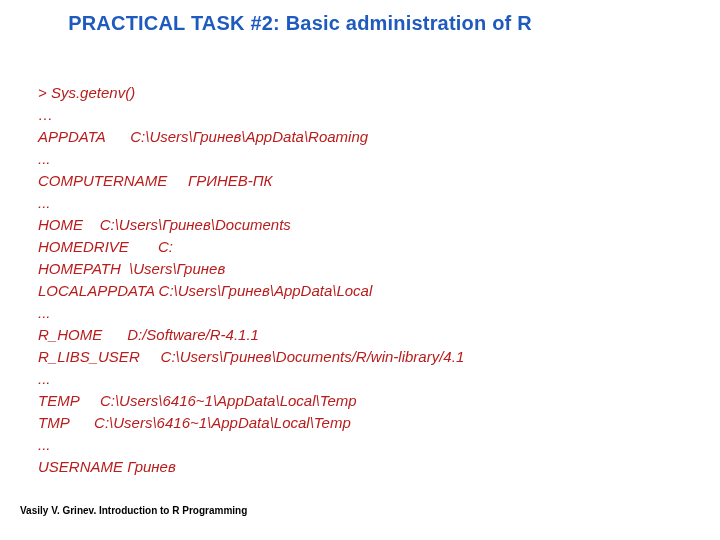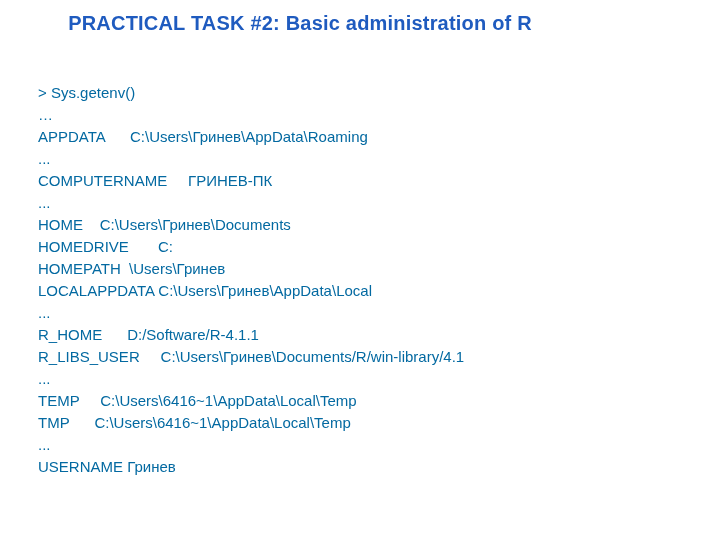--- a/index.html
+++ b/index.html
@@ -38,23 +38,24 @@
     font-weight: bold;
     color: #2f9e44;
   }
   .code {
     position: absolute;
     top: 82px;
     left: 38px;
     width: 640px;
     font-size: 15px;
     line-height: 22px;
-    color: #0369a1;
+    color: #b91c1c;
     white-space: pre;
     font-family: Arial, Helvetica, sans-serif;
+    font-style: italic;
   }
   .footer {
     position: absolute;
     left: 20px;
     bottom: 24px;
     font-size: 10px;
     font-weight: bold;
     color: #000000;
   }
 </style>
@@ -74,13 +75,14 @@
 HOMEPATH  \Users\Гринев
 LOCALAPPDATA C:\Users\Гринев\AppData\Local
 ...
 R_HOME      D:/Software/R-4.1.1
 R_LIBS_USER     C:\Users\Гринев\Documents/R/win-library/4.1
 ...
 TEMP     C:\Users\6416~1\AppData\Local\Temp
 TMP      C:\Users\6416~1\AppData\Local\Temp
 ...
 USERNAME Гринев</div>
+  <div class="footer">Vasily V. Grinev. Introduction to R Programming</div>
 </div>
 
 </body></html>

